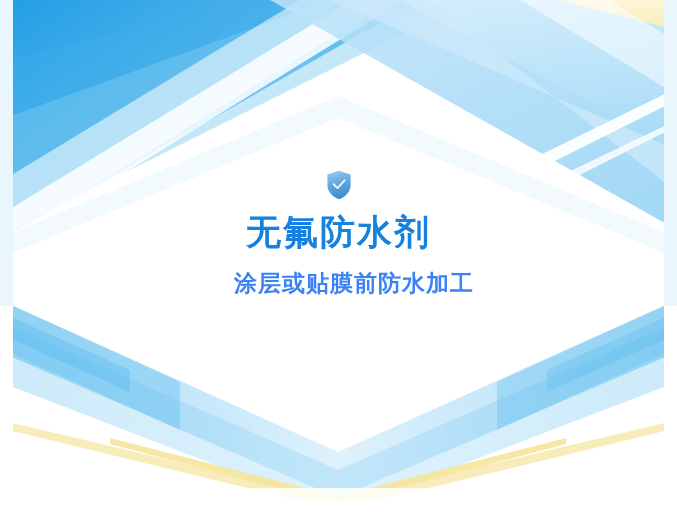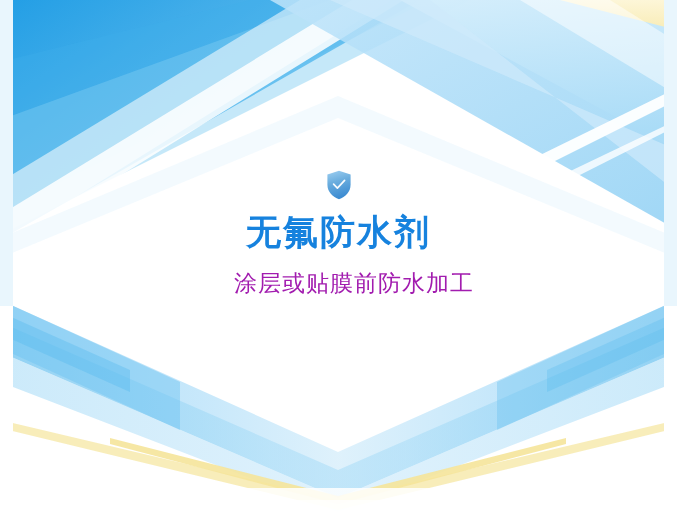--- a/index.html
+++ b/index.html
@@ -55,23 +55,23 @@
     font-weight: bold;
     letter-spacing: 2px;
     color: #1682de;
     white-space: nowrap;
     line-height: 1.15;
   }
 
   .subtitle {
     margin-top: 18px;
     font-size: 23px;
-    font-weight: normal;
+    font-weight: bold;
     letter-spacing: 1px;
-    color: #a21caf;
+    color: #3b82f6;
     white-space: nowrap;
     line-height: 1.15;
     margin-left: 31px;
   }
 </style>
 </head>
 <body>
 
 <div id="banner">
 

